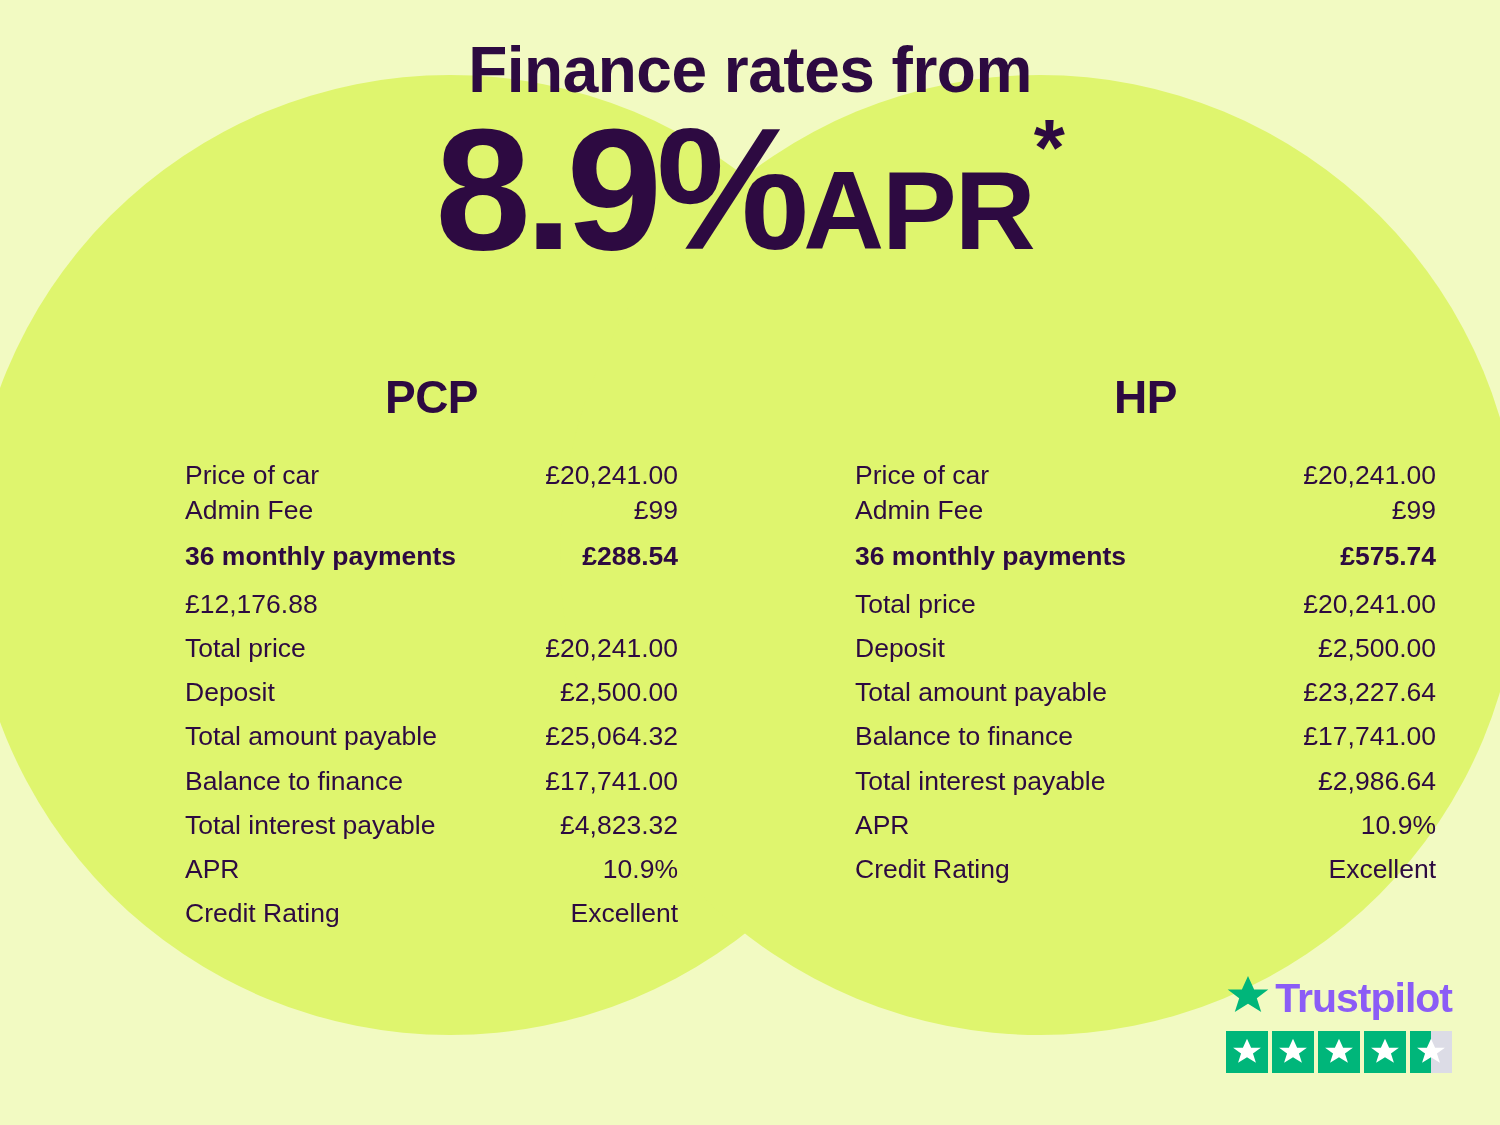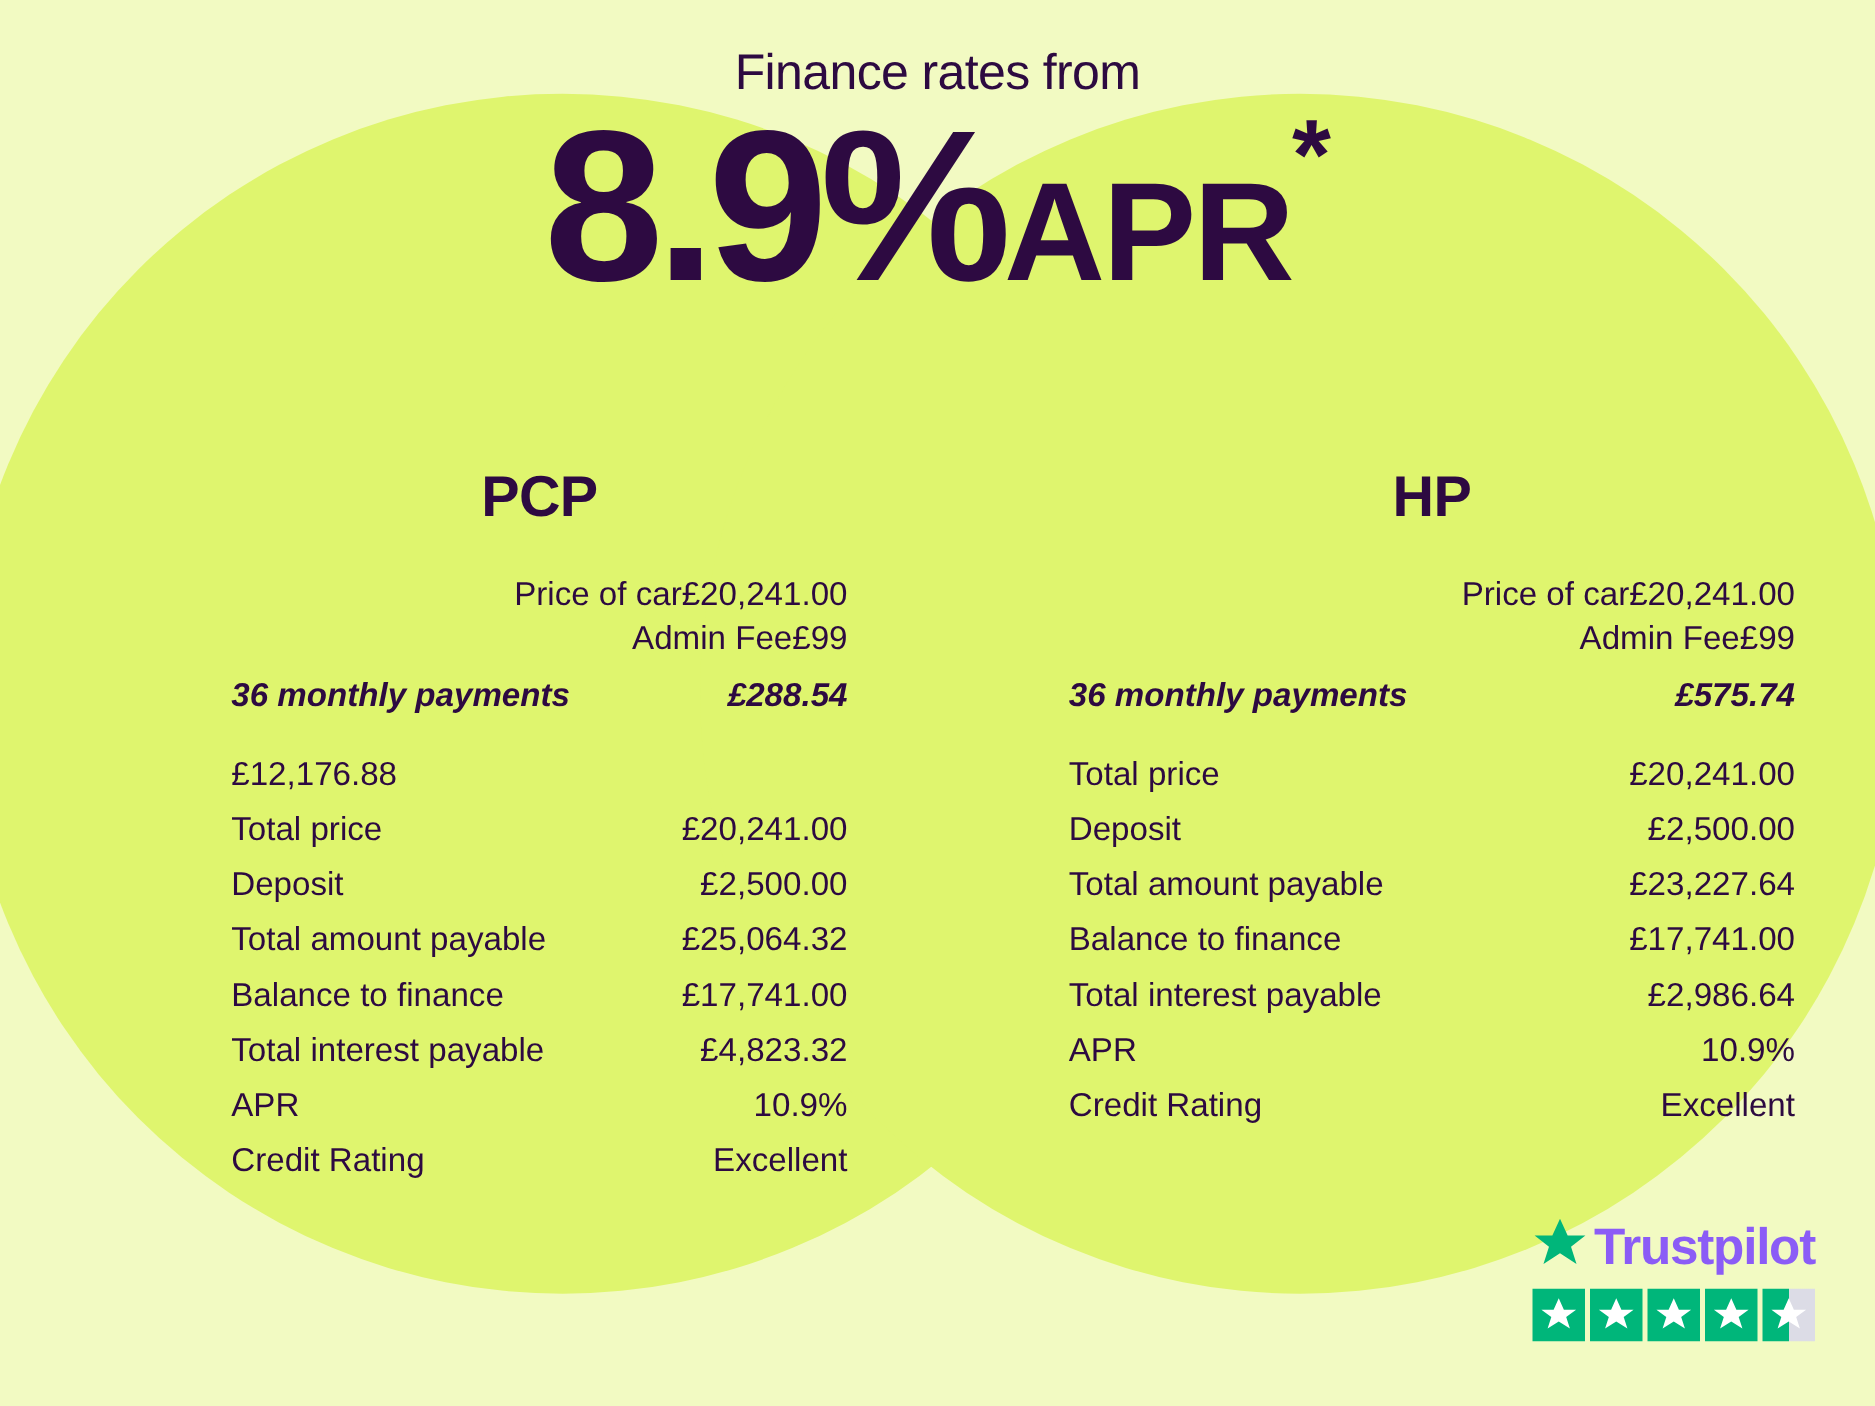--- a/index.html
+++ b/index.html
@@ -38,22 +38,22 @@
     height: 960px;
   }
   .content {
     position: relative;
     z-index: 2;
     width: 100%;
     height: 100%;
   }
   .headline {
     text-align: center;
-    font-size: 40px;
-    font-weight: normal;
+    font-size: 64px;
+    font-weight: bold;
     letter-spacing: -0.5px;
     padding-top: 38px;
     line-height: 1;
   }
   .apr-line {
     text-align: center;
     font-weight: bold;
     line-height: 0.95;
     margin-top: 6px;
     white-space: nowrap;
@@ -93,26 +93,25 @@
   }
   .rows { width: 100%; }
   .row {
     display: flex;
     justify-content: space-between;
     align-items: baseline;
     font-size: 26.5px;
     line-height: 1.33;
     margin-bottom: 9px;
   }
-  .row.tight { margin-bottom: 0; justify-content: flex-end; }
+  .row.tight { margin-bottom: 0; }
   .row.emph {
     font-weight: bold;
     margin-top: 11px;
-    margin-bottom: 27px;
-    font-style: italic;
+    margin-bottom: 12px;
   }
   .row .label { white-space: nowrap; }
   .row .value { white-space: nowrap; text-align: right; }
   .disclaimer {
     position: absolute;
     left: 52px;
     bottom: 42px;
     font-size: 17px;
     line-height: 1.55;
     max-width: 790px;

